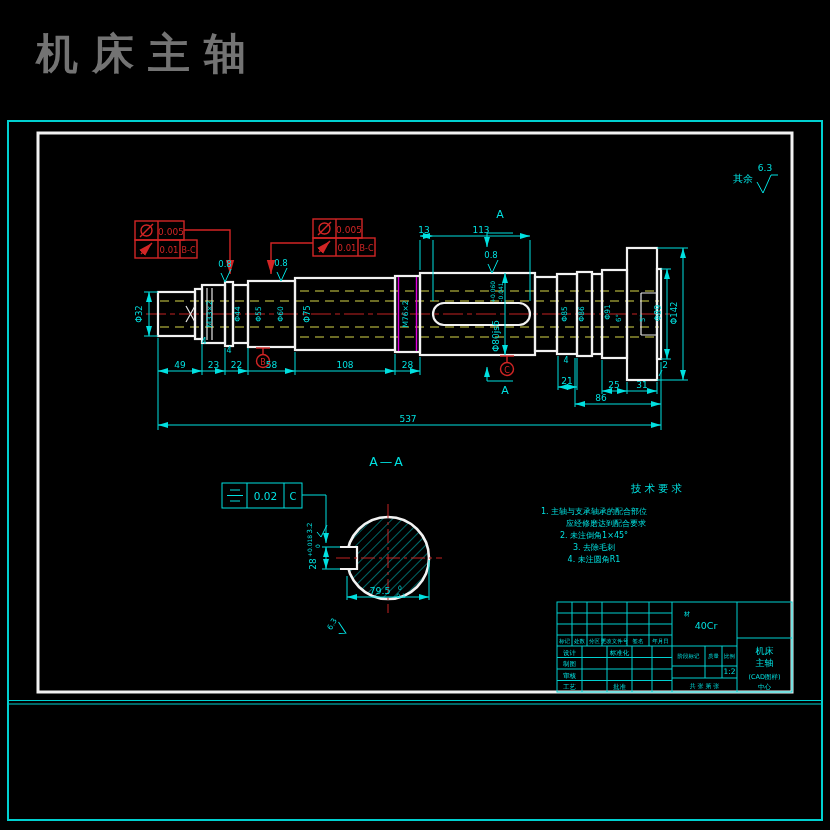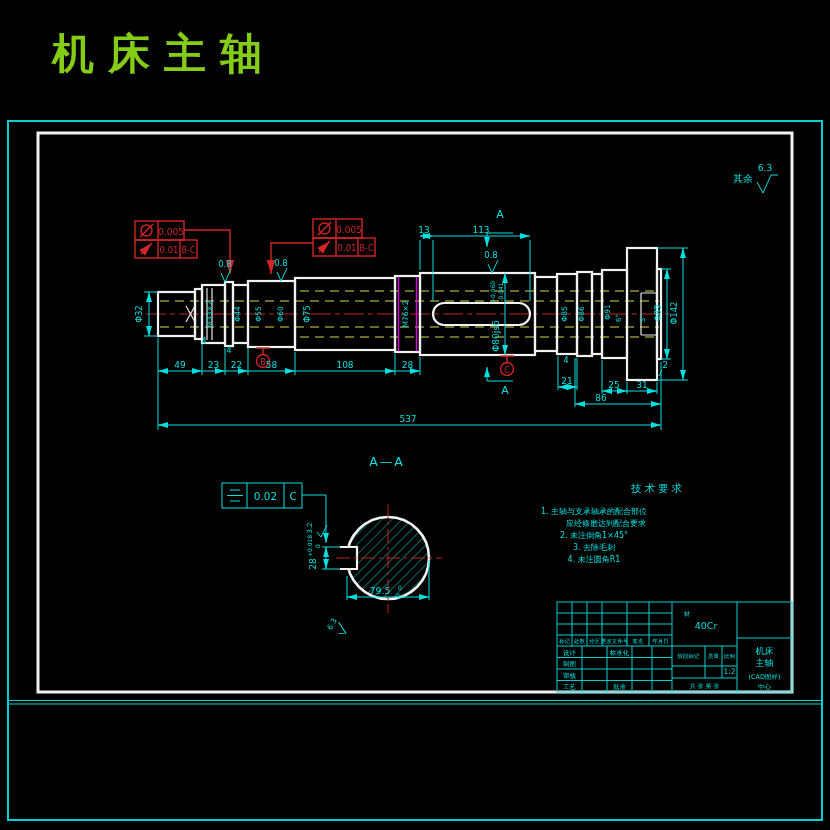--- a/index.html
+++ b/index.html
@@ -1,20 +1,20 @@
 <!DOCTYPE html>
 <html><head>
 <meta charset="utf-8">
 <style>
   html,body{margin:0;padding:0;background:#000;}
   .stage{position:relative;width:830px;height:830px;background:#000;overflow:hidden;}
   .page-title{
     position:absolute;left:36px;top:26px;
     font-family:"DejaVu Serif",serif;font-weight:bold;
-    font-size:42px;color:#84cc16;letter-spacing:14px;white-space:nowrap;margin-left:16px;
+    font-size:42px;color:#737373;letter-spacing:14px;white-space:nowrap;
   }
   svg{position:absolute;left:0;top:0;}
   svg text{font-family:"DejaVu Sans",sans-serif;fill:#00e0e0;text-anchor:middle;}
   .red-t{fill:#d22525;}
   .yel{stroke:#d8d84a;stroke-width:1;stroke-dasharray:9 6;fill:none;}
   .cl{stroke:#c22222;stroke-width:1;stroke-dasharray:20 4 5 4;fill:none;}
   .w{stroke:#f2f2f2;fill:none;stroke-width:2.2;}
   .w1{stroke:#e8e8e8;fill:none;stroke-width:1.2;}
   .mg{stroke:#e000e0;stroke-width:1.4;fill:none;}
   .cy{stroke:#00e0e0;stroke-width:1;fill:none;}

